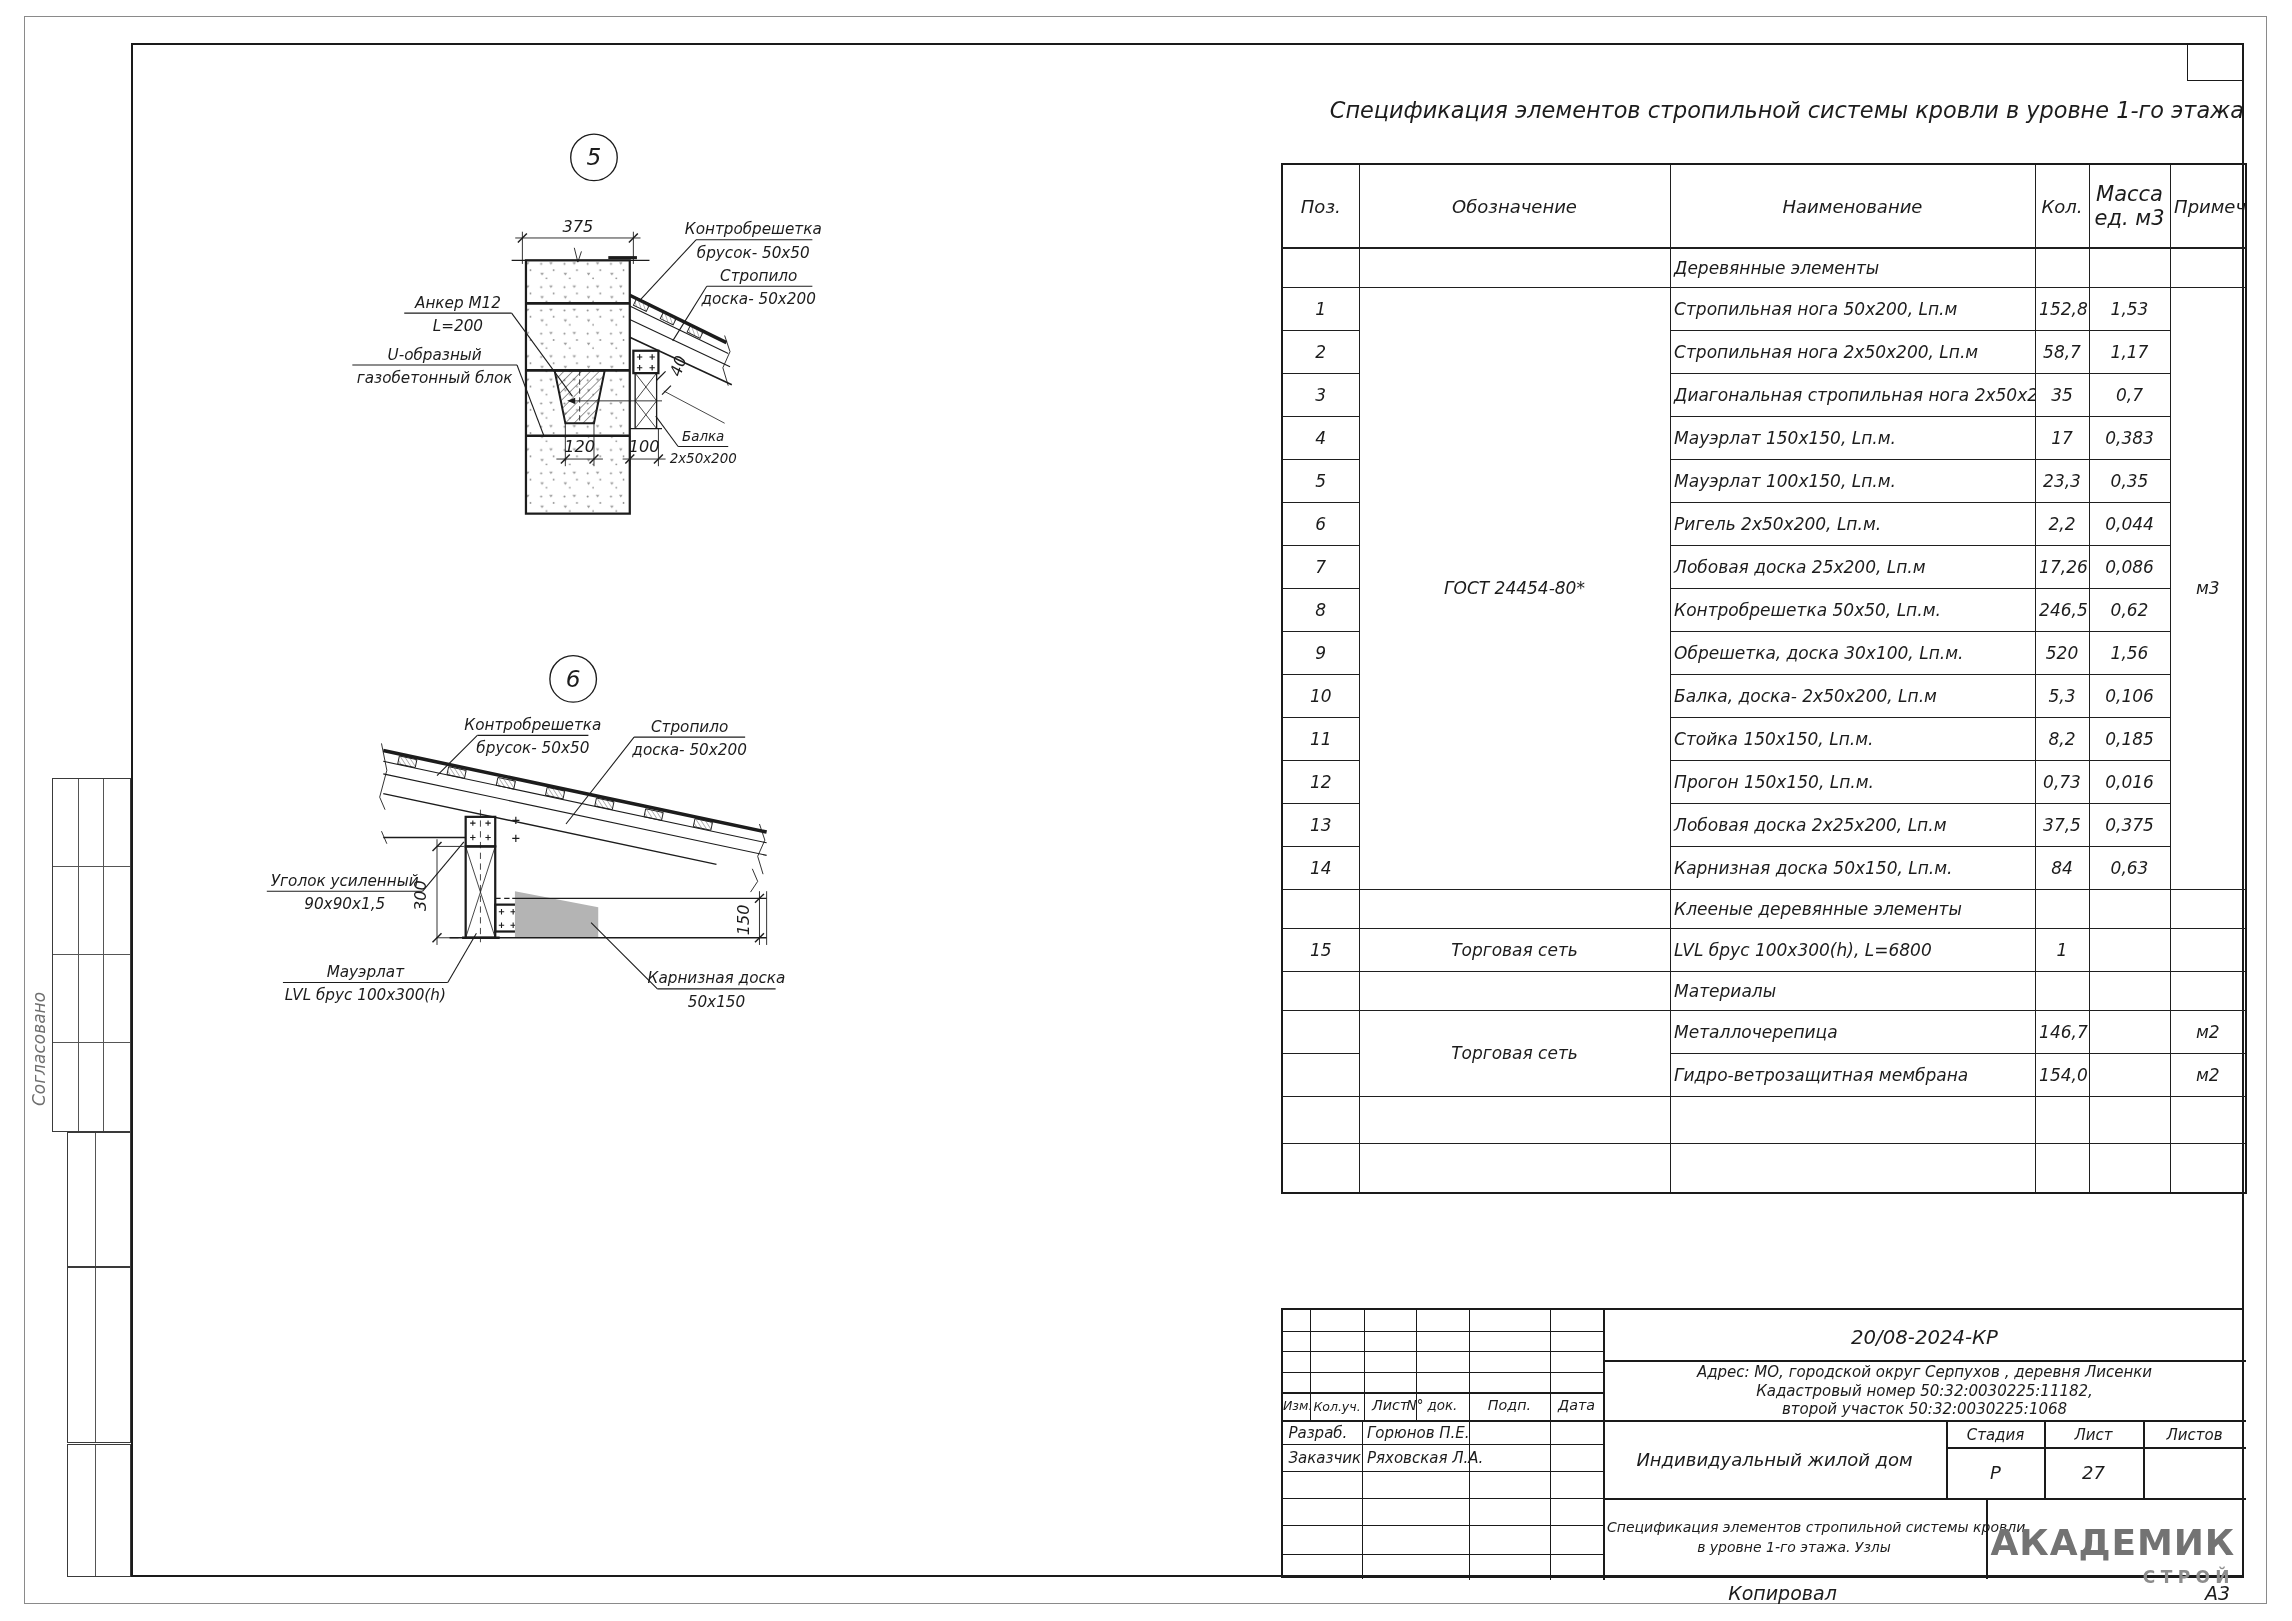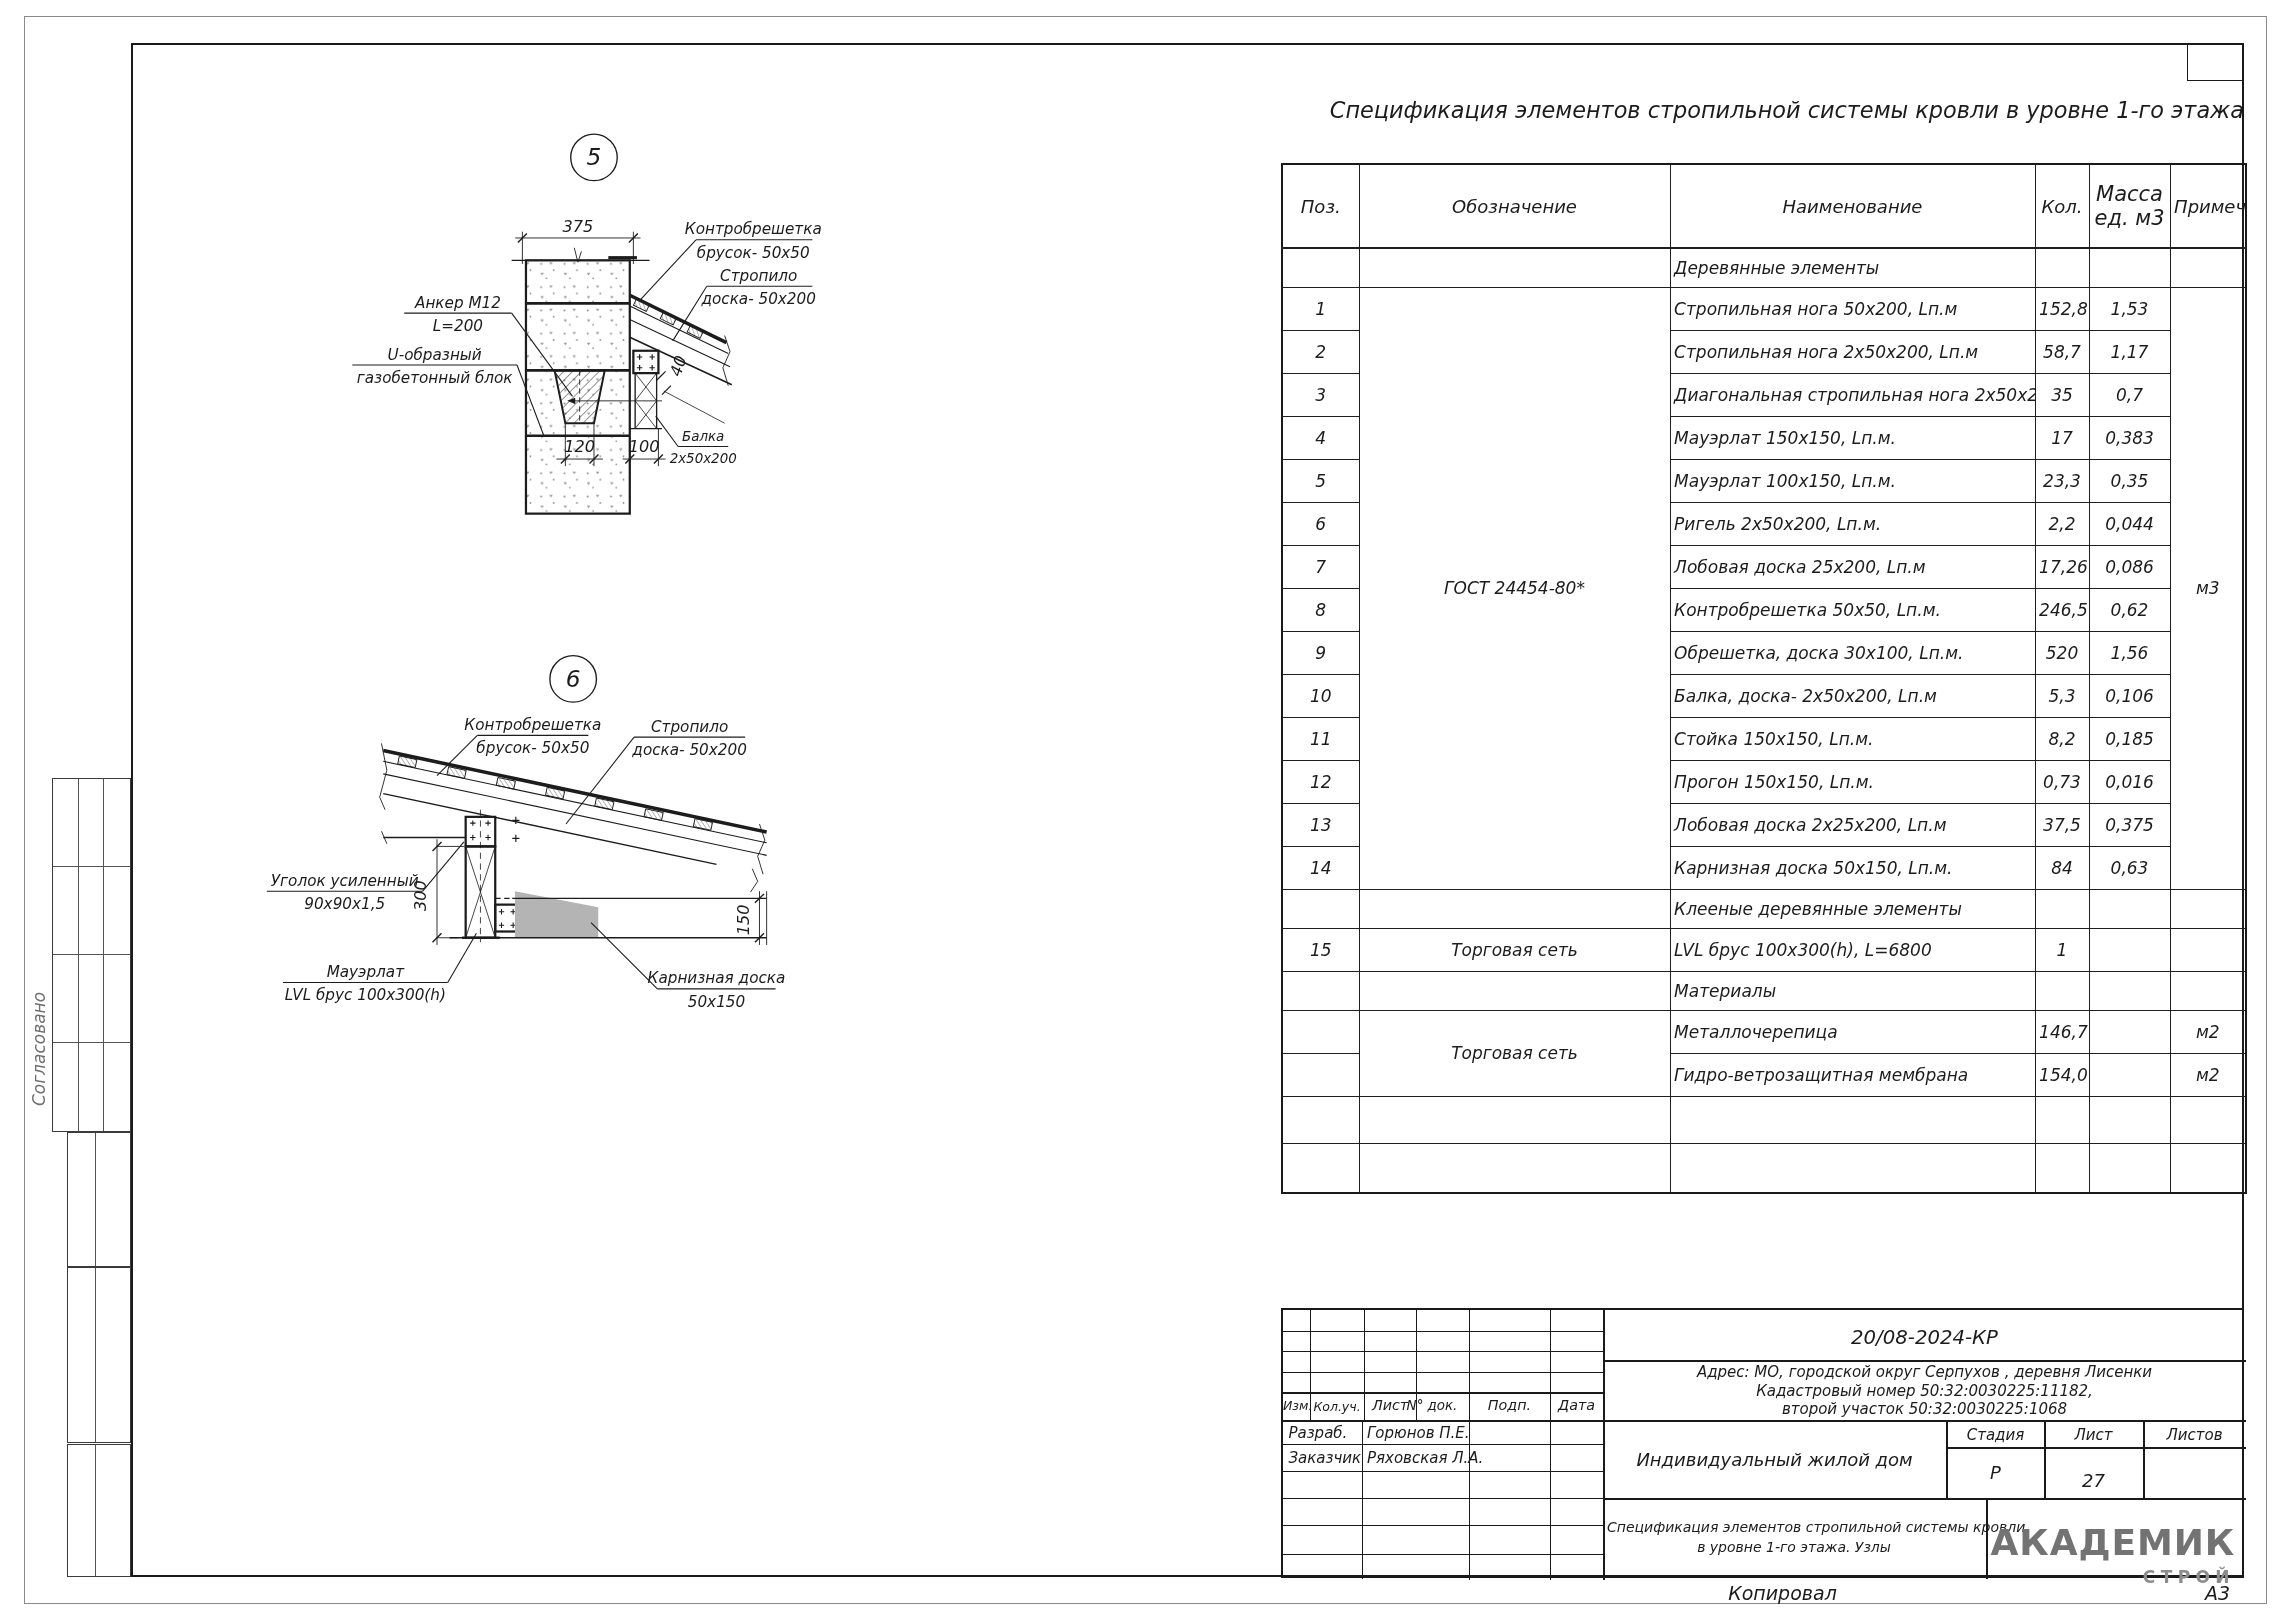--- a/index.html
+++ b/index.html
@@ -515,21 +515,21 @@
     <div class="t tc" style="left:267px;top:87px;width:53px;font-size:14.3px;">Дата</div>
     <div class="t" style="left:5.4px;top:114px;font-size:15px;">Разраб.</div>
     <div class="t" style="left:84px;top:114px;font-size:15px;">Горюнов П.Е.</div>
     <div class="t" style="left:5.4px;top:139px;font-size:15px;">Заказчик</div>
     <div class="t" style="left:84px;top:139px;font-size:15px;">Ряховская Л.А.</div>
     <div class="t tc" style="left:320px;top:139px;width:343px;font-size:18px;">Индивидуальный жилой дом</div>
     <div class="t tc" style="left:663px;top:116px;width:99px;font-size:15px;">Стадия</div>
     <div class="t tc" style="left:761px;top:116px;width:99px;font-size:15px;">Лист</div>
     <div class="t tc" style="left:860px;top:116px;width:103px;font-size:15px;">Листов</div>
     <div class="t tc" style="left:663px;top:152px;width:99px;font-size:18px;">Р</div>
-    <div class="t tc" style="left:761px;top:152px;width:99px;font-size:18px;margin-top:8px;">27</div>
+    <div class="t tc" style="left:761px;top:152px;width:99px;font-size:18px;">27</div>
     <div class="t tc" style="left:860px;top:152px;width:103px;font-size:18px;"></div>
     <div class="t tc" style="left:324px;top:209px;width:374px;font-size:14px;">Спецификация элементов стропильной системы кровли</div>
     <div class="t tc" style="left:324px;top:229px;width:374px;font-size:14px;">в уровне 1-го этажа. Узлы</div>
 
     <div class="logo-cell">
       <div class="logo-txt">
         <div class="logo-1">АКАДЕМИК</div>
         <div class="logo-2">СТРОЙ</div>
       </div>
       <svg width="56" height="64" viewBox="0 0 62 72">

